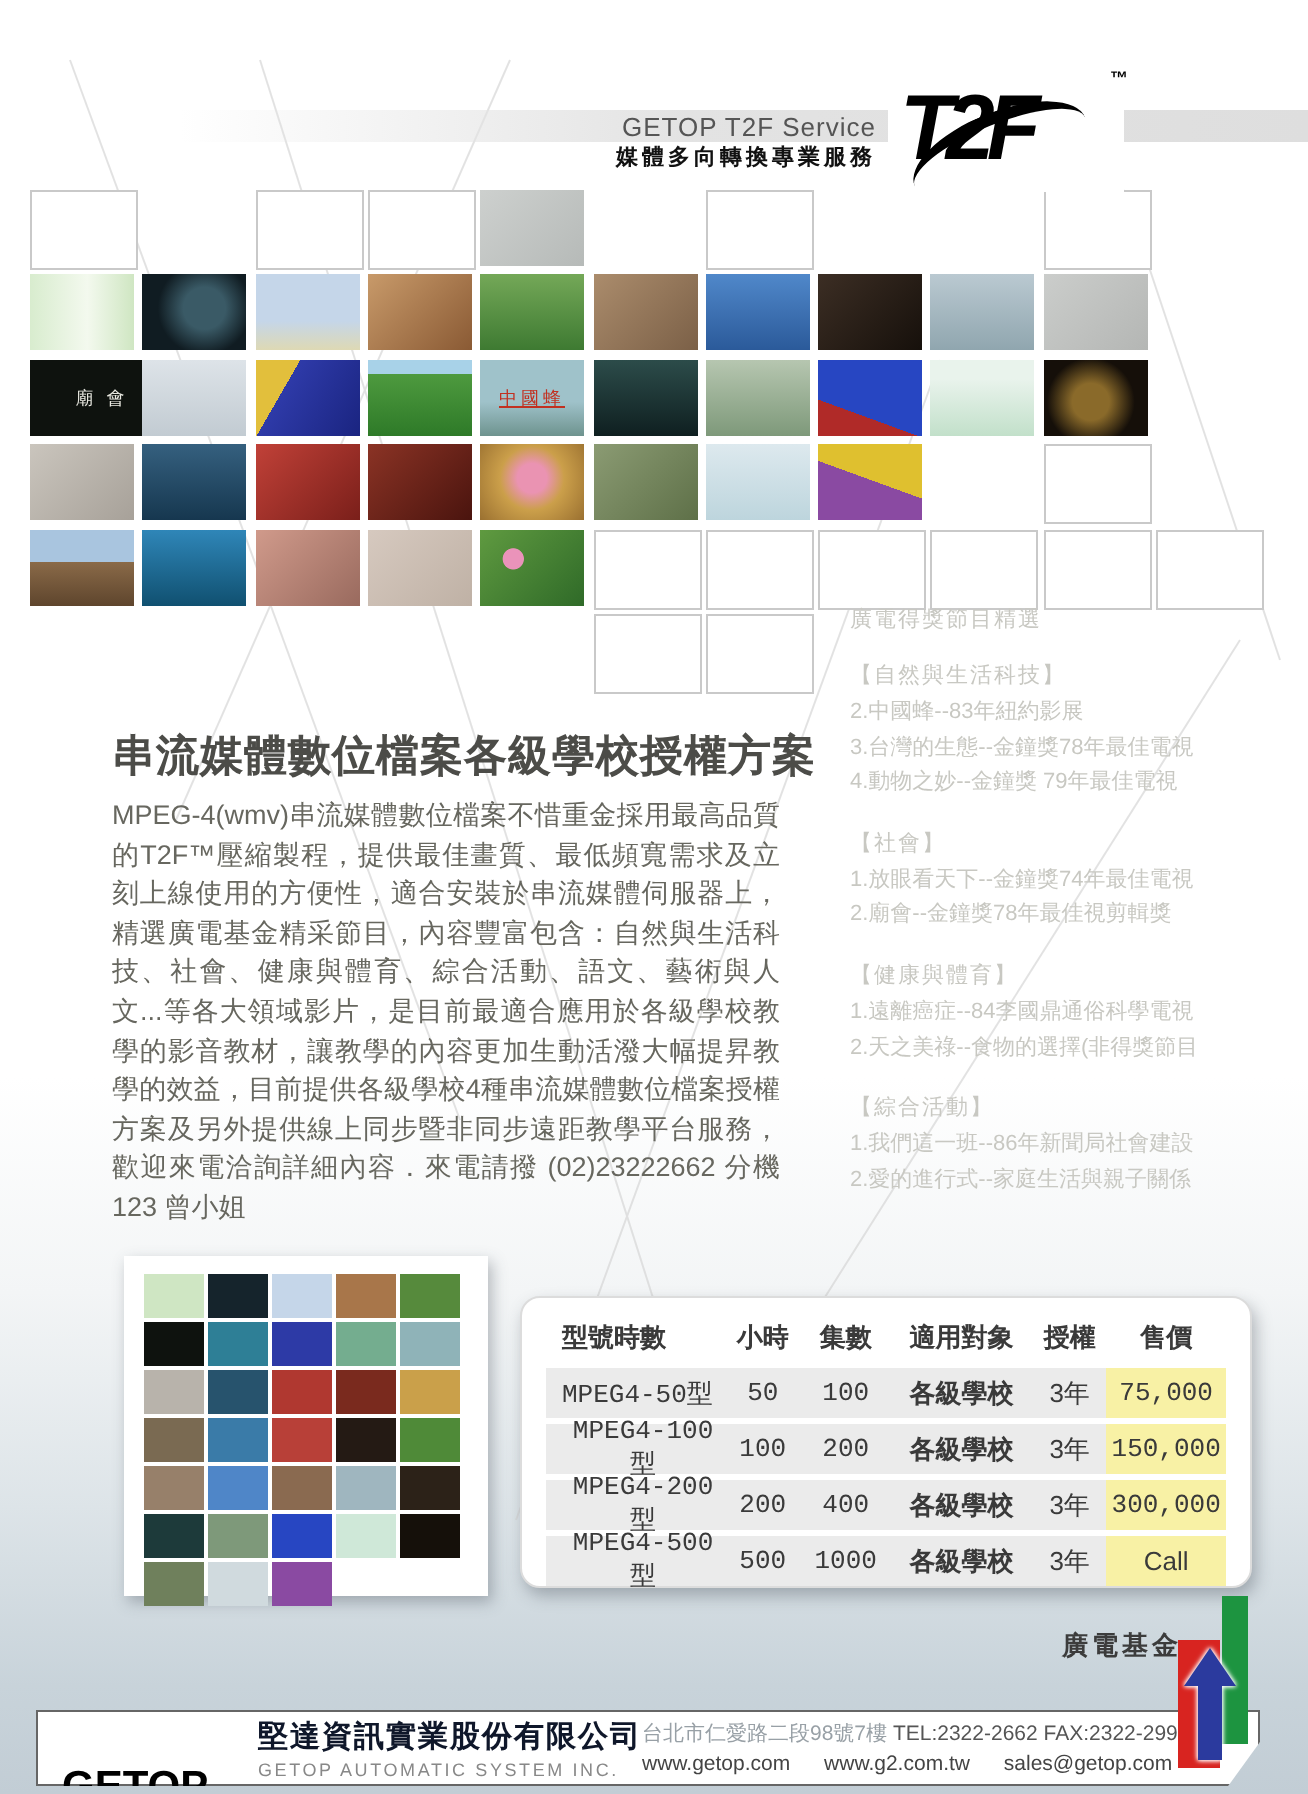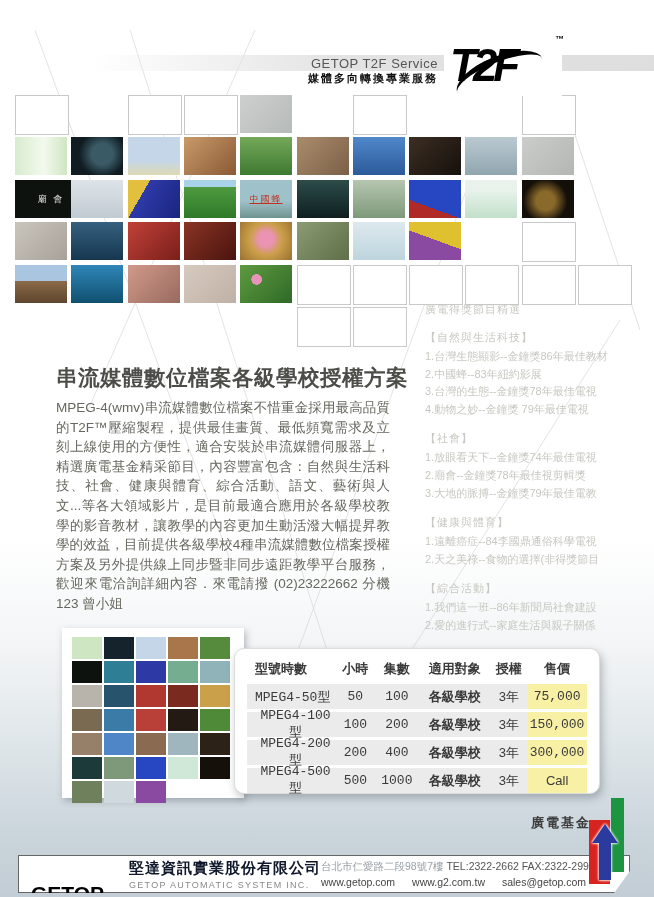--- a/index.html
+++ b/index.html
@@ -33,21 +33,21 @@
   
   .awards{position:absolute;left:425px;top:302px;width:228px;font-size:11px;color:#c8c8c2;z-index:1;}
   .awards .aw-title{margin-bottom:4px;letter-spacing:1px;}
   .awards .aw-head{margin:13px 0 3px 0;letter-spacing:1px;}
   .awards .aw-item{line-height:17.6px;white-space:nowrap;overflow:hidden;}
   
   .mini{position:absolute;left:62px;top:628px;width:182px;height:170px;background:#fff;z-index:2;
     box-shadow:2px 3px 7px rgba(60,70,80,.35);padding:9px 0 0 10px;box-sizing:border-box;}
   .mini .mcell{width:30px;height:22px;display:inline-block;margin:0 2px 2px 0;vertical-align:top;}
   
-  .pricing{position:absolute;left:234px;top:648px;width:366px;height:146px;background:#fff;
+  .pricing{position:absolute;left:260px;top:648px;width:366px;height:146px;background:#fff;
     border-radius:10px;border:1px solid #dcdcdc;box-shadow:2px 4px 8px rgba(60,70,80,.35);z-index:2;
     padding:8px 12px;box-sizing:border-box;}
   .prow{display:flex;height:25px;align-items:center;margin-top:3px;background:#ebebeb;}
   .prow.head{background:transparent;height:24px;margin-top:0;font-weight:bold;color:#333;}
   .pc{font-size:13px;color:#3a3a3a;text-align:center;height:100%;display:flex;align-items:center;justify-content:center;box-sizing:border-box;}
   .pc.mono{font-family:"Liberation Mono","DejaVu Sans Mono",monospace;font-size:13px;}
   .pc:nth-child(1){width:92px;justify-content:flex-start;padding-left:8px;}
   .pc:nth-child(2){width:40px;}
   .pc:nth-child(3){width:46px;}
   .pc:nth-child(4){width:74px;font-weight:bold;}
@@ -165,28 +165,26 @@
     </div>
 
   <div class="title2">串流媒體數位檔案各級學校授權方案</div>
 
   <div class="bodytext">MPEG-4(wmv)串流媒體數位檔案不惜重金採用最高品質的T2F™壓縮製程，提供最佳畫質、最低頻寬需求及立刻上線使用的方便性，適合安裝於串流媒體伺服器上，精選廣電基金精采節目，內容豐富包含：自然與生活科技、社會、健康與體育、綜合活動、語文、藝術與人文...等各大領域影片，是目前最適合應用於各級學校教學的影音教材，讓教學的內容更加生動活潑大幅提昇教學的效益，目前提供各級學校4種串流媒體數位檔案授權方案及另外提供線上同步暨非同步遠距教學平台服務，歡迎來電洽詢詳細內容．來電請撥 (02)23222662 分機 123 曾小姐</div>
 
   <div class="awards">
     <div class="aw-title">廣電得獎節目精選</div>
     <div id="awards-sections">
         <div class="aw-head">【自然與生活科技】</div>
-        <div class="aw-item">1.台灣生態顯影--金鐘獎86年最佳教材</div>
         <div class="aw-item">2.中國蜂--83年紐約影展</div>
         <div class="aw-item">3.台灣的生態--金鐘獎78年最佳電視</div>
         <div class="aw-item">4.動物之妙--金鐘獎 79年最佳電視</div>
         <div class="aw-head">【社會】</div>
         <div class="aw-item">1.放眼看天下--金鐘獎74年最佳電視</div>
         <div class="aw-item">2.廟會--金鐘獎78年最佳視剪輯獎</div>
-        <div class="aw-item">3.大地的脈搏--金鐘獎79年最佳電教</div>
         <div class="aw-head">【健康與體育】</div>
         <div class="aw-item">1.遠離癌症--84李國鼎通俗科學電視</div>
         <div class="aw-item">2.天之美祿--食物的選擇(非得獎節目</div>
         <div class="aw-head">【綜合活動】</div>
         <div class="aw-item">1.我們這一班--86年新聞局社會建設</div>
         <div class="aw-item">2.愛的進行式--家庭生活與親子關係</div>
       </div>
   </div>
 
   <div class="mini" id="mini"><div class="mcell" style="background: rgb(207, 230, 195);"></div><div class="mcell" style="background: rgb(21, 36, 44);"></div><div class="mcell" style="background: rgb(197, 214, 233);"></div><div class="mcell" style="background: rgb(168, 118, 74);"></div><div class="mcell" style="background: rgb(86, 138, 60);"></div><div class="mcell" style="background: rgb(14, 18, 14);"></div><div class="mcell" style="background: rgb(46, 127, 150);"></div><div class="mcell" style="background: rgb(45, 58, 166);"></div><div class="mcell" style="background: rgb(116, 173, 143);"></div><div class="mcell" style="background: rgb(143, 179, 184);"></div><div class="mcell" style="background: rgb(184, 179, 171);"></div><div class="mcell" style="background: rgb(39, 83, 109);"></div><div class="mcell" style="background: rgb(176, 56, 48);"></div><div class="mcell" style="background: rgb(122, 42, 30);"></div><div class="mcell" style="background: rgb(202, 160, 74);"></div><div class="mcell" style="background: rgb(122, 106, 82);"></div><div class="mcell" style="background: rgb(58, 123, 168);"></div><div class="mcell" style="background: rgb(184, 64, 56);"></div><div class="mcell" style="background: rgb(36, 26, 20);"></div><div class="mcell" style="background: rgb(79, 138, 56);"></div><div class="mcell" style="background: rgb(151, 128, 106);"></div><div class="mcell" style="background: rgb(79, 134, 200);"></div><div class="mcell" style="background: rgb(138, 106, 80);"></div><div class="mcell" style="background: rgb(159, 182, 191);"></div><div class="mcell" style="background: rgb(44, 34, 24);"></div><div class="mcell" style="background: rgb(29, 58, 58);"></div><div class="mcell" style="background: rgb(126, 153, 122);"></div><div class="mcell" style="background: rgb(39, 70, 194);"></div><div class="mcell" style="background: rgb(207, 232, 216);"></div><div class="mcell" style="background: rgb(21, 16, 10);"></div><div class="mcell" style="background: rgb(111, 128, 92);"></div><div class="mcell" style="background: rgb(208, 218, 222);"></div><div class="mcell" style="background: rgb(138, 74, 162);"></div></div>

